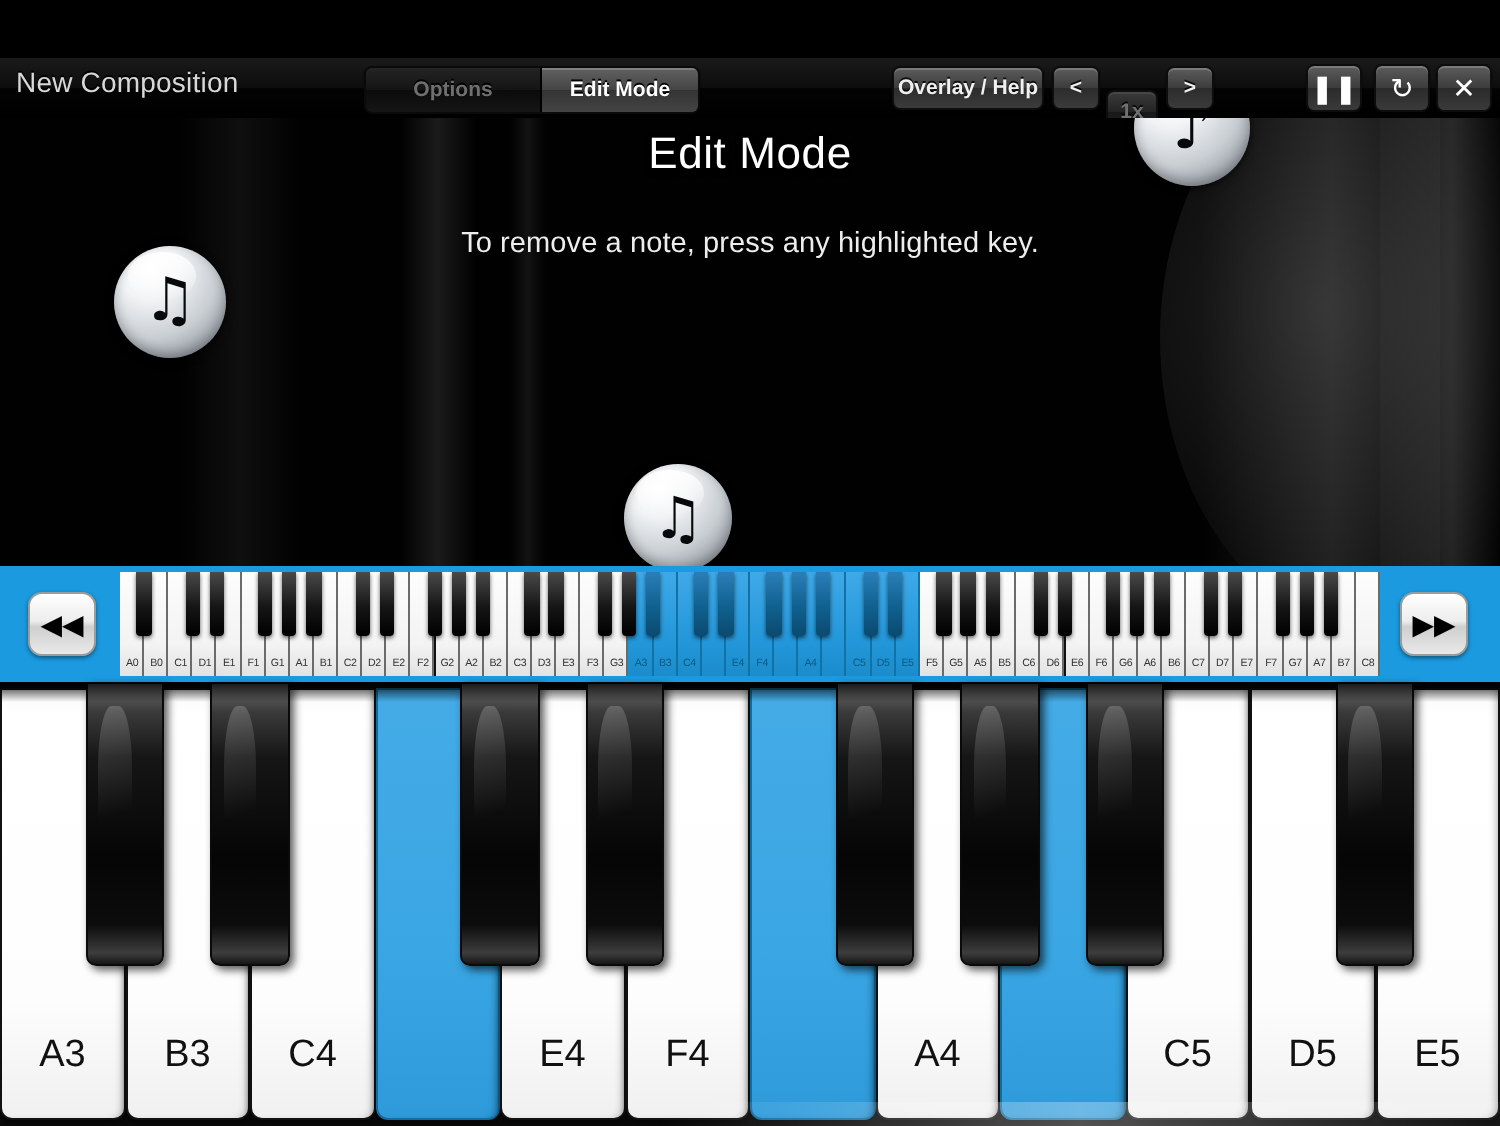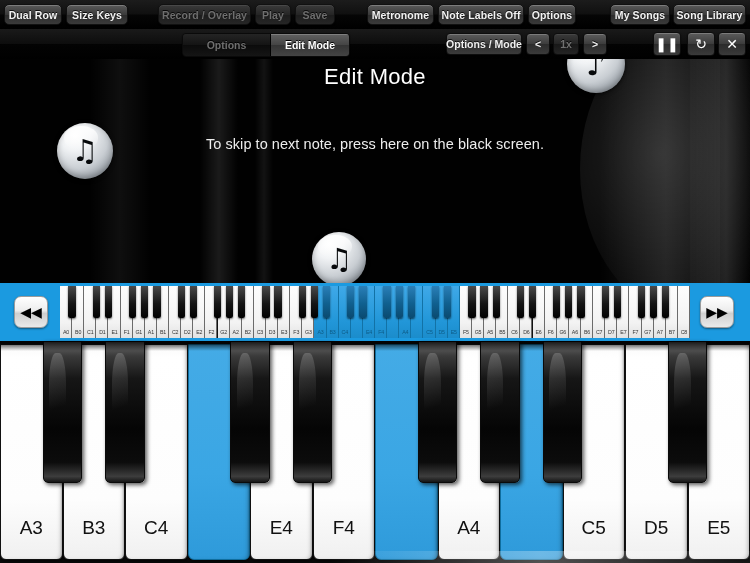--- a/index.html
+++ b/index.html
@@ -118,56 +118,45 @@
   .kb-shadow{position:absolute;left:0;top:341px;width:750px;height:10px;z-index:8;
     background:linear-gradient(180deg,rgba(0,0,0,.85),rgba(0,0,0,0));pointer-events:none;}
   .kb-bottomglow{position:absolute;left:330px;bottom:0;width:420px;height:12px;
     background:linear-gradient(90deg,rgba(255,255,255,0),rgba(255,255,255,.30),rgba(255,255,255,.05));}
 </style>
 </head>
 <body>
 
 <div id="app">
 
-  <div class="toolbar" id="toolbar">
-      <div class="tbtn" style="left: 4px; width: 58px;">Dual Row</div>
-      <div class="tbtn" style="left: 66px; width: 62px;">Size Keys</div>
-      <div class="tbtn dim" style="left: 158px; width: 93px;">Record / Overlay</div>
-      <div class="tbtn dim" style="left: 255px; width: 36px;">Play</div>
-      <div class="tbtn dim" style="left: 295px; width: 40px;">Save</div>
-      <div class="tbtn" style="left: 367px; width: 67px;">Metronome</div>
-      <div class="tbtn" style="left: 438px; width: 86px;">Note Labels Off</div>
-      <div class="tbtn" style="left: 528px; width: 48px;">Options</div>
-      <div class="tbtn" style="left: 610px; width: 60px;">My Songs</div>
-      <div class="tbtn" style="left: 673px; width: 73px;">Song Library</div>
-    </div>
 
   <div class="subbar">
+    <div class="comp-title">New Composition</div>
     <div class="segwrap" id="segwrap" style="left:182px;">
         <div class="seg" style="width: 88px;">Options</div>
         <div class="seg active" style="width: 78px;">Edit Mode</div>
       </div>
-    <div class="sbtn" id="optHelp" style="left:446px;width:76px;">Options / Mode</div>
+    <div class="sbtn" id="optHelp" style="left:446px;width:76px;">Overlay / Help</div>
     <div class="sbtn" style="left:526px;width:24px;">&lt;</div>
-    <div class="sbtn dim" style="left:553px;width:26px;">1x</div>
+    <div class="sbtn dim" style="left:553px;width:26px;margin-top:12px;">1x</div>
     <div class="sbtn" style="left:583px;width:24px;">&gt;</div>
     <div class="icobtn" style="left:653px;">❚❚</div>
     <div class="icobtn" style="left:687px;">↻</div>
     <div class="icobtn" style="left:718px;">✕</div>
   </div>
 
   <div class="screen" id="screen">
     <div class="glow g1"></div>
     <div class="glow g2"></div>
     <div class="glow g3"></div>
     <div class="glow g4"></div>
     <div class="glow g5"></div>
     <div class="bigcurve"></div>
     <div class="screen-title">Edit Mode</div>
-    <div class="screen-line l3">To skip to next note, press here on the black screen.</div>
+    <div class="screen-line l2">To remove a note, press any highlighted key.</div>
   <div class="notebadge" style="left: 57px; top: 64px; width: 56px; height: 56px;">
         <div class="gl"></div>
         <span style="font-size: 30px;">♫</span>
       </div>
       <div class="notebadge" style="left: 312px; top: 173px; width: 54px; height: 54px;">
         <div class="gl"></div>
         <span style="font-size: 29px;">♫</span>
       </div>
       <div class="notebadge" style="left: 567px; top: -24px; width: 58px; height: 58px;">
         <div class="gl"></div>

